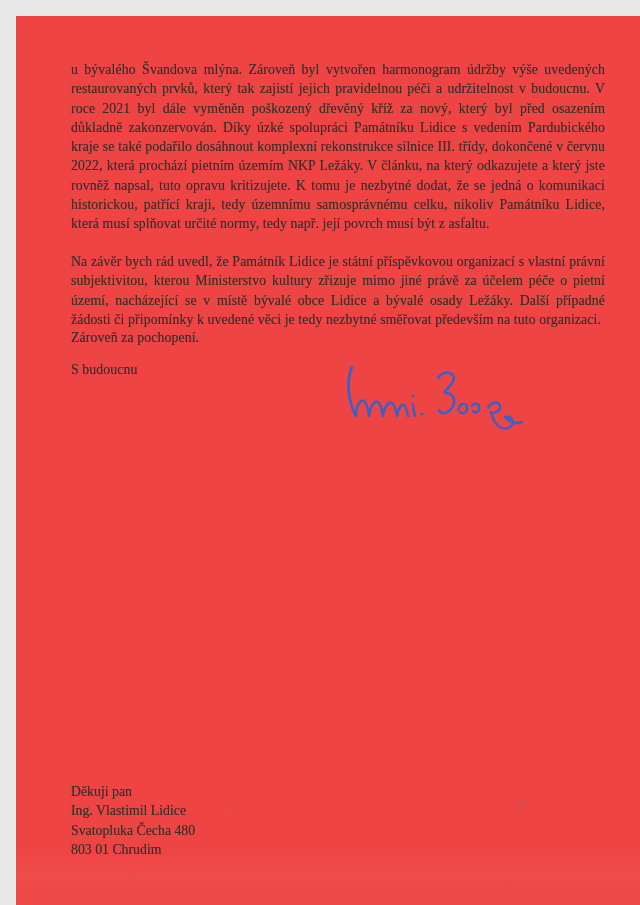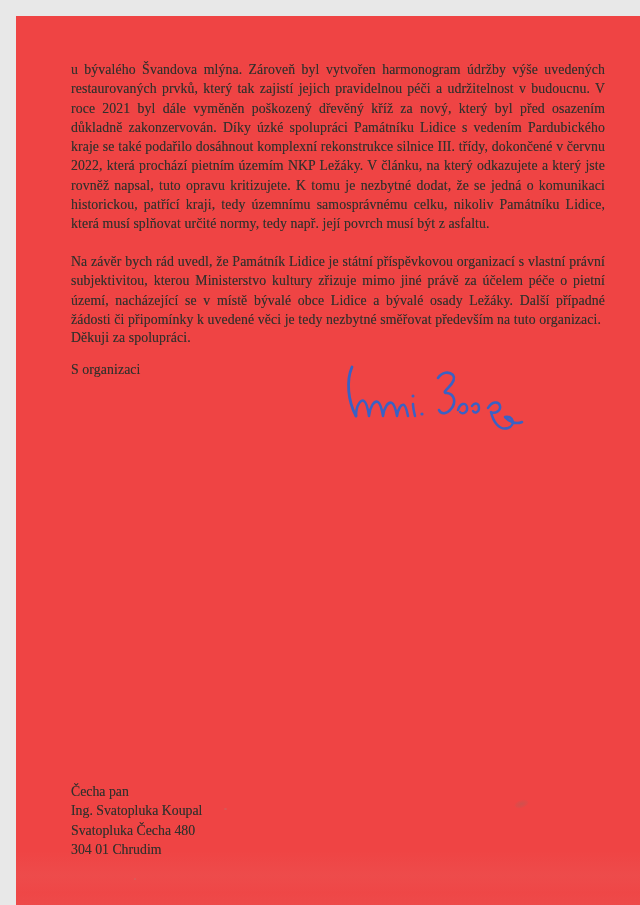--- a/index.html
+++ b/index.html
@@ -102,46 +102,46 @@
 </style>
 </head>
 <body>
 
 <div class="page">
 
   <p class="letter-text justified para-1">u bývalého Švandova mlýna. Zároveň byl vytvořen harmonogram údržby výše uvedených restaurovaných prvků, který tak zajistí jejich pravidelnou péči a udržitelnost v budoucnu. V roce 2021 byl dále vyměněn poškozený dřevěný kříž za nový, který byl před osazením důkladně zakonzervován. Díky úzké spolupráci Památníku Lidice s vedením Pardubického kraje se také podařilo dosáhnout komplexní rekonstrukce silnice III. třídy, dokončené v červnu 2022, která prochází pietním územím NKP Ležáky. V článku, na který odkazujete a který jste rovněž napsal, tuto opravu kritizujete. K tomu je nezbytné dodat, že se jedná o komunikaci historickou, patřící kraji, tedy územnímu samosprávnému celku, nikoliv Památníku Lidice, která musí splňovat určité normy, tedy např. její povrch musí být z asfaltu.</p>
 
   <p class="letter-text justified para-2">Na závěr bych rád uvedl, že Památník Lidice je státní příspěvkovou organizací s vlastní právní subjektivitou, kterou Ministerstvo kultury zřizuje mimo jiné právě za účelem péče o pietní území, nacházející se v místě bývalé obce Lidice a bývalé osady Ležáky. Další případné žádosti či připomínky k uvedené věci je tedy nezbytné směřovat především na tuto organizaci.</p>
 
-  <p class="letter-text thanks-line">Děkuji za spolupráci.</p>
+  <p class="letter-text thanks-line">Zároveň za pochopení.</p>
 
-  <p class="letter-text salutation-line">S organizaci</p>
+  <p class="letter-text salutation-line">S budoucnu</p>
 
   <div class="signature-wrap">
     <svg viewBox="0 0 250 88" xmlns="http://www.w3.org/2000/svg" aria-hidden="true">
 
       <path class="sig-stroke" stroke-width="2.8" d="M14,4 C8,18 10,38 18,53"></path>
       <path class="sig-stroke" stroke-width="2.5" d="M18,53 C18,42 23,36 26,38 C29,40 30,46 31,53 C32,44 36,37 40,39 C43,41 44,47 45,53 C46,45 50,38 54,40 C57,42 58,48 59,53 C60,46 63,41 66,42 C68,43 69,49 70,53"></path>
       <path class="sig-stroke" stroke-width="2.5" d="M75,41 C75,45 76,49 77,53"></path>
       <circle cx="75" cy="33" r="1.5" fill="#3a61c4"></circle>
       <circle cx="84" cy="51" r="1.6" fill="#3a61c4"></circle>
 
       <path class="sig-stroke" stroke-width="2.6" d="M100,15 C104,9 111,8 115,12 C118,16 114,21 110,25 C107,28 105,30 109,30 C116,31 119,39 113,46 C109,51 103,52 101,47"></path>
 
       <path class="sig-stroke" stroke-width="2.4" d="M120,47 C122,40 128,39 129,44 C130,49 125,52 122,49"></path>
       <path class="sig-stroke" stroke-width="2.4" d="M134,43 C137,39 141,40 141,45 C141,49 137,51 135,48"></path>
 
       <path class="sig-stroke" stroke-width="2.5" d="M150,45 C154,38 161,38 162,43 C163,48 157,51 153,49 C155,58 161,68 170,65 C178,62 175,52 167,54 C171,58 177,62 184,59"></path>
     </svg>
   </div>
 
   <div class="recipient-block">
-    <span class="recipient-line">Čecha pan</span>
-    <span class="recipient-line">Ing. Svatopluka Koupal</span>
+    <span class="recipient-line">Děkuji pan</span>
+    <span class="recipient-line">Ing. Vlastimil Lidice</span>
     <span class="recipient-line">Svatopluka Čecha 480</span>
-    <span class="recipient-line">304 01 Chrudim</span>
+    <span class="recipient-line">803 01 Chrudim</span>
   </div>
 
   <div class="scan-smudge"></div>
   <div class="scan-speck speck-a"></div>
   <div class="scan-speck speck-b"></div>
 
 </div>
 
 </body></html>

